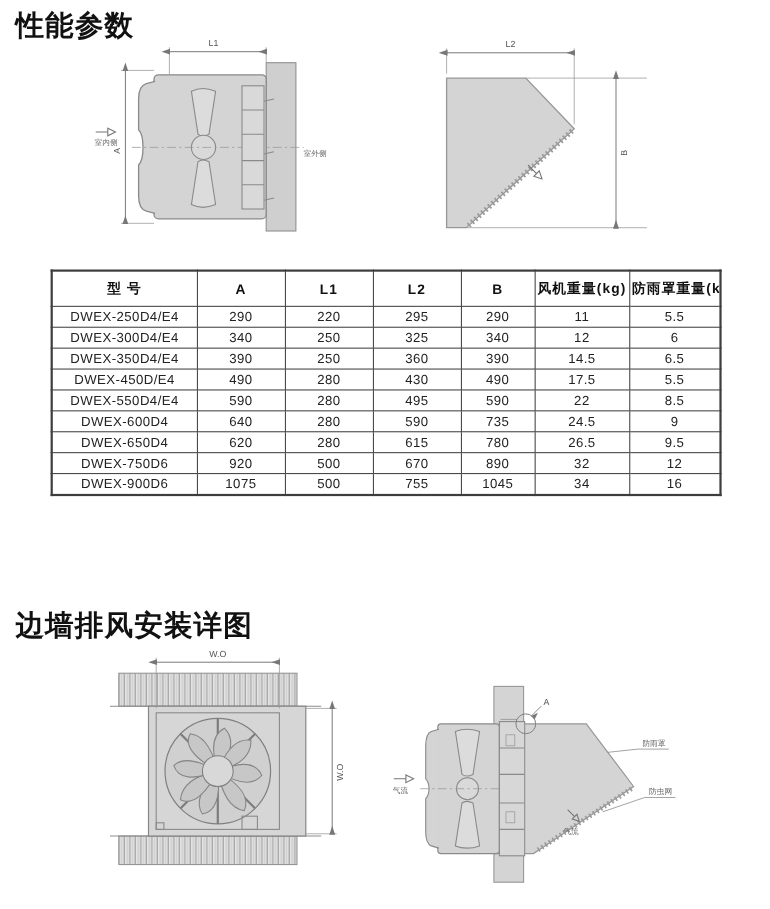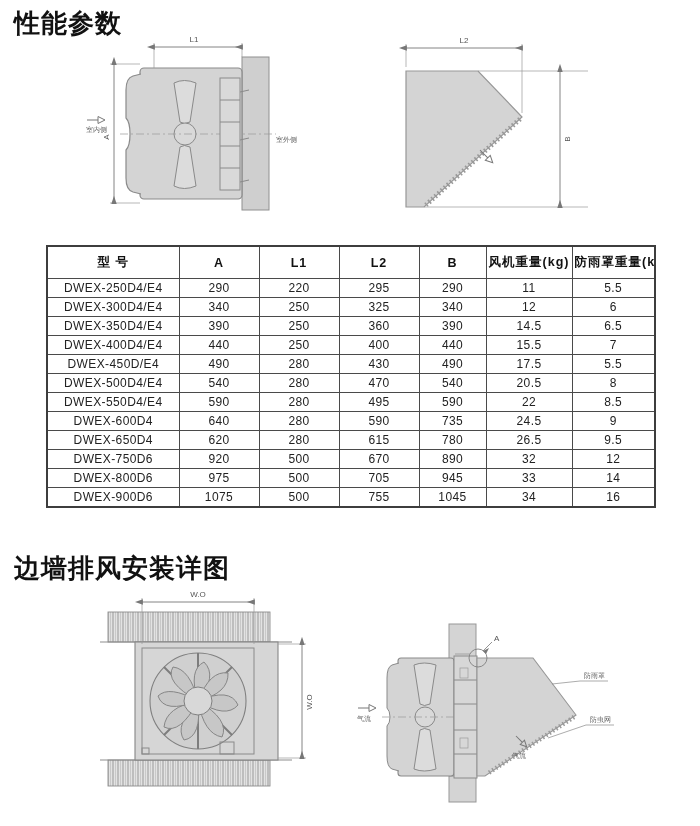--- a/index.html
+++ b/index.html
@@ -172,47 +172,29 @@
         <tr>
           <td>DWEX-350D4/E4</td>
           <td>390</td>
           <td>250</td>
           <td>360</td>
           <td>390</td>
           <td>14.5</td>
           <td>6.5</td>
         </tr>
         <tr>
-          <td>DWEX-400D4/E4</td>
-          <td>440</td>
-          <td>250</td>
-          <td>400</td>
-          <td>440</td>
-          <td>15.5</td>
-          <td>7</td>
-        </tr>
-        <tr>
           <td>DWEX-450D/E4</td>
           <td>490</td>
           <td>280</td>
           <td>430</td>
           <td>490</td>
           <td>17.5</td>
           <td>5.5</td>
         </tr>
         <tr>
-          <td>DWEX-500D4/E4</td>
-          <td>540</td>
-          <td>280</td>
-          <td>470</td>
-          <td>540</td>
-          <td>20.5</td>
-          <td>8</td>
-        </tr>
-        <tr>
           <td>DWEX-550D4/E4</td>
           <td>590</td>
           <td>280</td>
           <td>495</td>
           <td>590</td>
           <td>22</td>
           <td>8.5</td>
         </tr>
         <tr>
           <td>DWEX-600D4</td>
@@ -233,29 +215,20 @@
           <td>9.5</td>
         </tr>
         <tr>
           <td>DWEX-750D6</td>
           <td>920</td>
           <td>500</td>
           <td>670</td>
           <td>890</td>
           <td>32</td>
           <td>12</td>
-        </tr>
-        <tr>
-          <td>DWEX-800D6</td>
-          <td>975</td>
-          <td>500</td>
-          <td>705</td>
-          <td>945</td>
-          <td>33</td>
-          <td>14</td>
         </tr>
         <tr>
           <td>DWEX-900D6</td>
           <td>1075</td>
           <td>500</td>
           <td>755</td>
           <td>1045</td>
           <td>34</td>
           <td>16</td>
         </tr>

